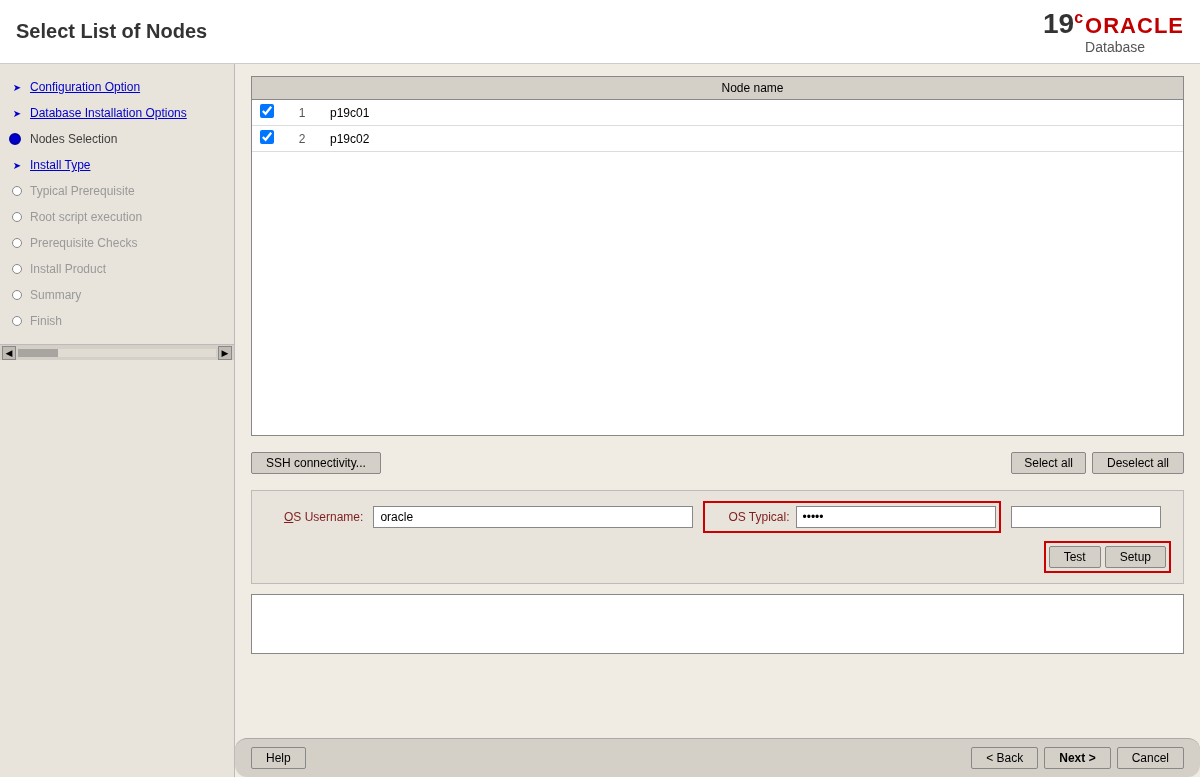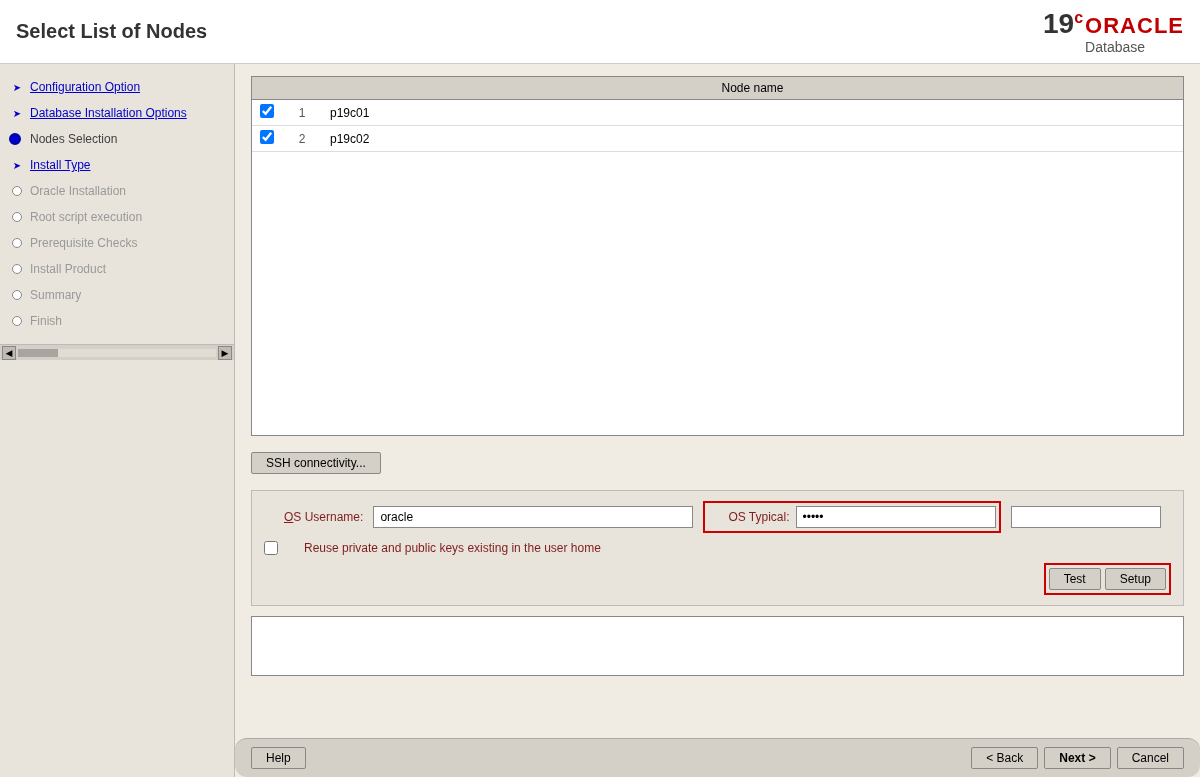--- a/index.html
+++ b/index.html
@@ -371,21 +371,21 @@
         <span class="sidebar-icon">
             <span class="icon-arrow">➤</span>
           </span>
         <span>Install Type</span>
       </div>
 
       <div class="sidebar-item disabled">
         <span class="sidebar-icon">
             <span class="icon-circle"></span>
           </span>
-        <span>Oracle Installation</span>
+        <span>Typical Prerequisite</span>
       </div>
 
       <div class="sidebar-item disabled">
         <span class="sidebar-icon">
             <span class="icon-circle"></span>
           </span>
         <span>Root script execution</span>
       </div>
 
       <div class="sidebar-item disabled">
@@ -449,41 +449,41 @@
                 <td><input type="checkbox" class="node-checkbox" checked="" style=""></td>
                 <td>2</td>
                 <td>p19c02</td>
               </tr>
             </tbody>
         </table>
       </div>
 
       <div class="buttons-row">
         <button class="btn">SSH connectivity...</button>
+        <div class="btn-group">
+          <button class="btn select-all-btn">Select all</button>
+          <button class="btn">Deselect all</button>
+        </div>
       </div>
 
       <div class="ssh-section">
         <div class="form-row">
 
           <label class="form-label">
             <span class="underline">O</span>S Username:
           </label>
           <input type="text" class="form-input wide" value="oracle" style="">
 
           <div class="os-password-box">
             <label class="form-label">OS Typical:</label>
             <input type="password" class="form-input password" value="•••••" style="">
           </div>
           <input type="password" class="form-input" style="width: 150px;" value="">
         </div>
 
-        <div class="checkbox-row">
-          <input type="checkbox" class="node-checkbox" style="">
-          <label class="form-label">Reuse private and public keys existing in the user home</label>
-        </div>
 
         <div class="test-setup-row">
           <div class="test-setup-box">
             <button class="btn">Test</button>
             <button class="btn">Setup</button>
           </div>
         </div>
       </div>
 
       <div class="output-area">

